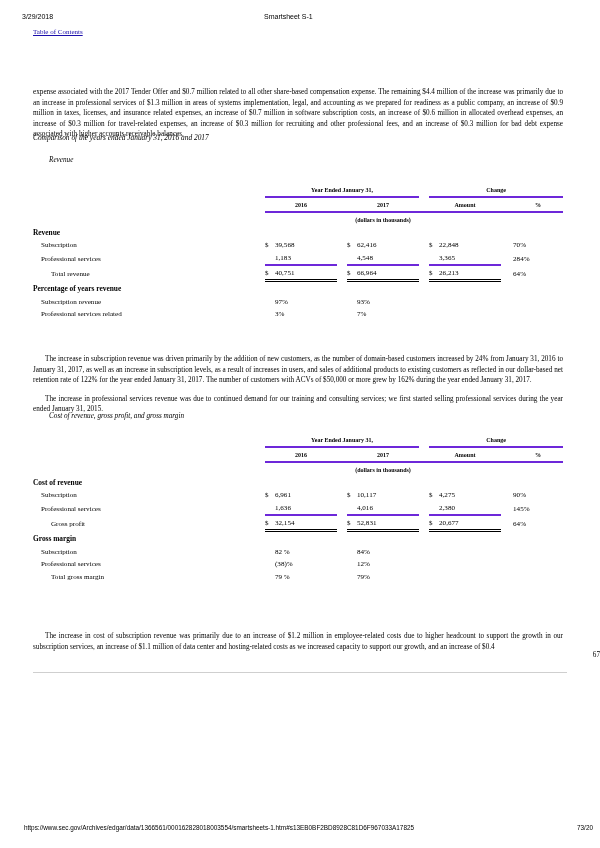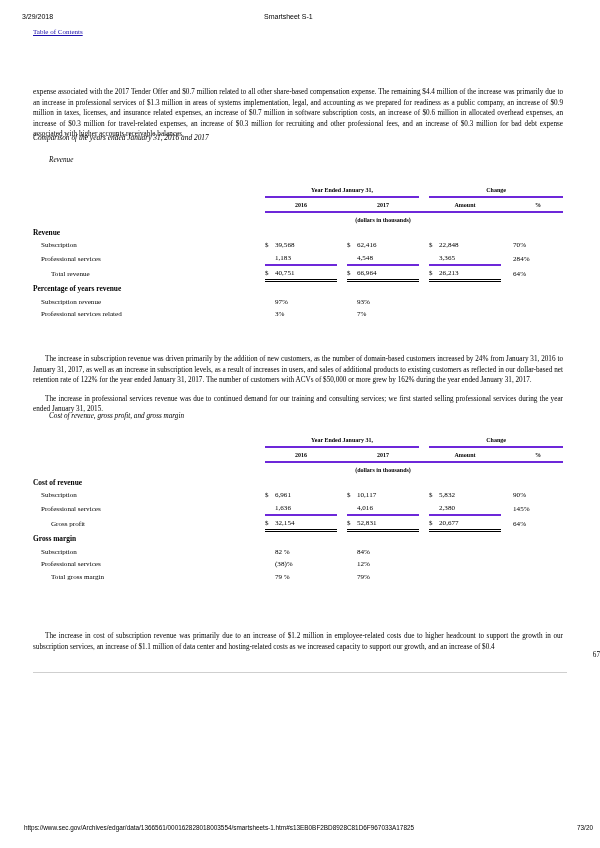--- a/index.html
+++ b/index.html
@@ -204,21 +204,21 @@
         </tr>
     <tr>
       <td class="i1">Subscription</td>
       <td>$</td>
       <td class="r">6,961</td>
       <td></td>
       <td>$</td>
       <td class="r">10,117</td>
       <td></td>
       <td>$</td>
-      <td class="r">5,832</td>
+      <td class="r">4,275</td>
       <td></td>
       <td class="r">90%</td>
     </tr>
     <tr>
       <td class="i1">Professional services</td>
       <td class="bl"></td>
       <td class="r bl">1,636</td>
       <td></td>
       <td class="bl"></td>
       <td class="r bl">4,016</td>

